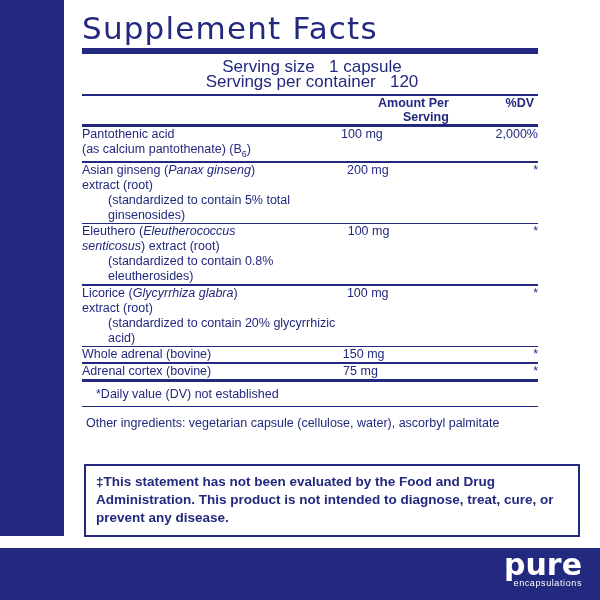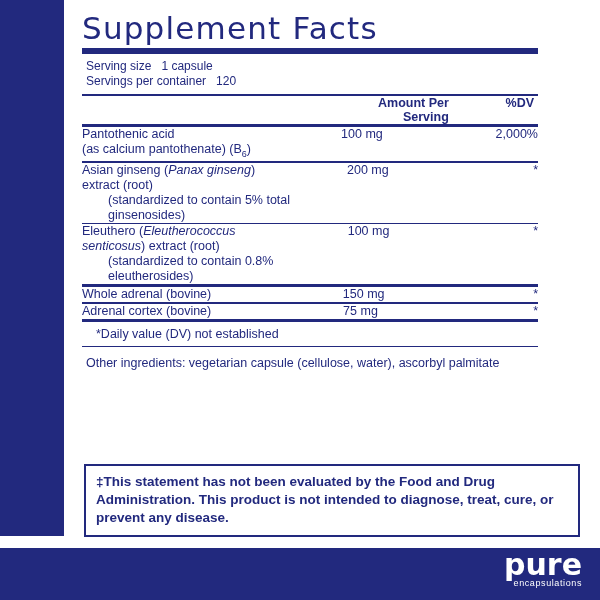--- a/index.html
+++ b/index.html
@@ -49,24 +49,25 @@
     font-weight: 400;
   }
   .rule {
     background: #22297e;
     width: 100%;
   }
   .rule-thick { height: 6px; }
   .rule-med { height: 3px; }
   .rule-thin { height: 1.5px; }
   .serving-lines {
-    font-size: 12px;
+    font-size: 17px;
     line-height: 15px;
     padding: 5px 0 5px 4px;
     color: #22297e;
+    text-align: center;
   }
   table.facts {
     width: 100%;
     border-collapse: collapse;
     font-size: 12.5px;
     color: #22297e;
   }
   table.facts td {
     vertical-align: top;
     padding: 0;
@@ -219,20 +220,33 @@
           <span class="indent">(standardized to contain 0.8% eleutherosides)</span>
         </td>
         <td class="col-amt amt">100 mg</td>
         <td class="col-dv dv">*</td>
       </tr>
     </tbody>
       </table>
 
     <div class="rule rule-thin"></div>
 
+    <table class="facts row-block">
+      <tbody>
+          <tr>
+        <td class="col-name nm">
+          <span>Licorice (</span><i>Glycyrrhiza glabra</i><span>)</span><br>
+          <span>extract (root)</span><br>
+          <span class="indent">(standardized to contain 20% glycyrrhizic acid)</span>
+        </td>
+        <td class="col-amt amt">100 mg</td>
+        <td class="col-dv dv">*</td>
+      </tr>
+    </tbody>
+      </table>
 
     <div class="rule rule-thin"></div>
 
     <table class="facts row-block">
       <tbody>
           <tr>
         <td class="col-name nm">Whole adrenal (bovine)</td>
         <td class="col-amt amt">150 mg</td>
         <td class="col-dv dv">*</td>
       </tr>

